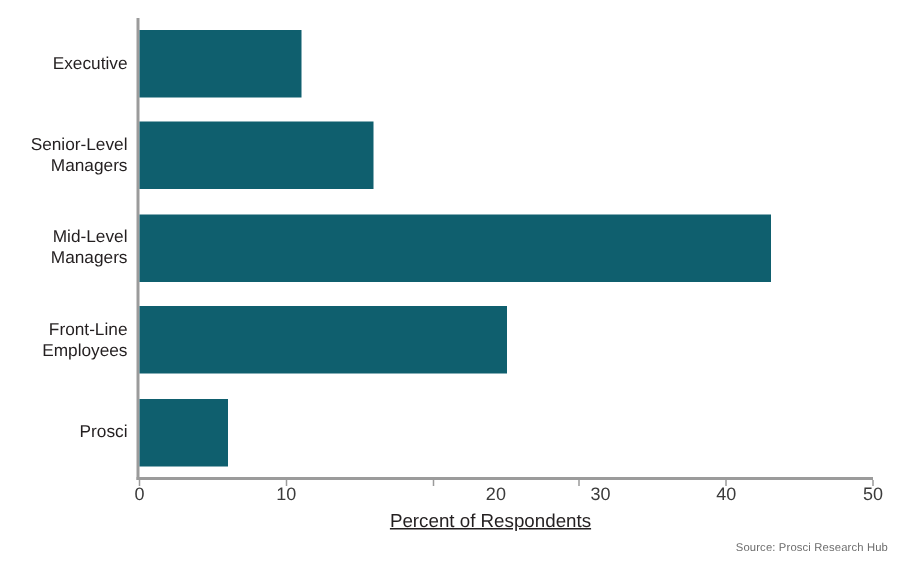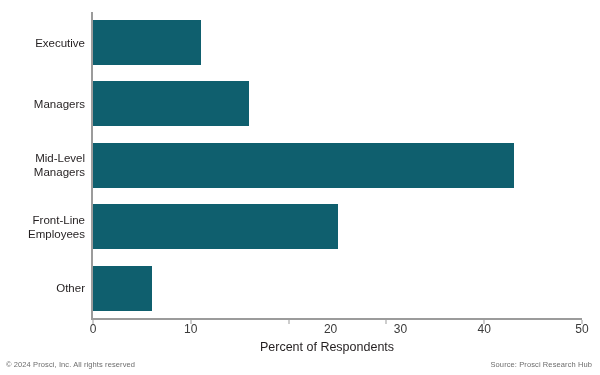--- a/index.html
+++ b/index.html
@@ -115,20 +115,21 @@
   .x-title {
     position: absolute;
     left: 0;
     top: 340px;
     width: 600px;
     text-align: center;
     font-size: 12.5px;
     color: #231f20;
     padding-left: 54px;
     box-sizing: border-box;
+    text-decoration: underline;
   }
 
   
   .footer-left {
     position: absolute;
     left: 6px;
     top: 360px;
     font-size: 7.5px;
     color: #6d6d6d;
     letter-spacing: 0.1px;
@@ -146,32 +147,33 @@
 </head>
 <body>
 
 <div class="chart-wrap">
 
   <div class="ylabels">
     <div class="ylabel" style="top:0px">
       <span>Executive</span>
     </div>
     <div class="ylabel" style="top:61.4px">
+      <span>Senior-Level</span>
       <span>Managers</span>
     </div>
     <div class="ylabel" style="top:122.8px">
       <span>Mid-Level</span>
       <span>Managers</span>
     </div>
     <div class="ylabel" style="top:184.2px">
       <span>Front-Line</span>
       <span>Employees</span>
     </div>
     <div class="ylabel" style="top:245.6px">
-      <span>Other</span>
+      <span>Prosci</span>
     </div>
   </div>
 
   <div class="axis-y-line"></div>
   <div class="axis-x-line"></div>
 
   <div class="plot">
     <div class="band" style="top:0px">
       <div class="bar" style="width: 107.58px; background: rgb(15, 95, 110);"></div>
     </div>
@@ -199,16 +201,15 @@
       <div class="xtick-mark" style="left: 386.4px;"></div>
       <div class="xtick" style="left: 386.4px; margin-left: 14px;">30</div>
       <div class="xtick-mark" style="left: 484.2px;"></div>
       <div class="xtick" style="left: 484.2px;">40</div>
       <div class="xtick-mark" style="left: 582px;"></div>
       <div class="xtick" style="left: 582px; text-align: right;">50</div>
     </div>
 
   <div class="x-title">Percent of Respondents</div>
 
-  <div class="footer-left">© 2024 Prosci, Inc. All rights reserved</div>
   <div class="footer-right">Source: Prosci Research Hub</div>
 
 </div>
 
 </body></html>

